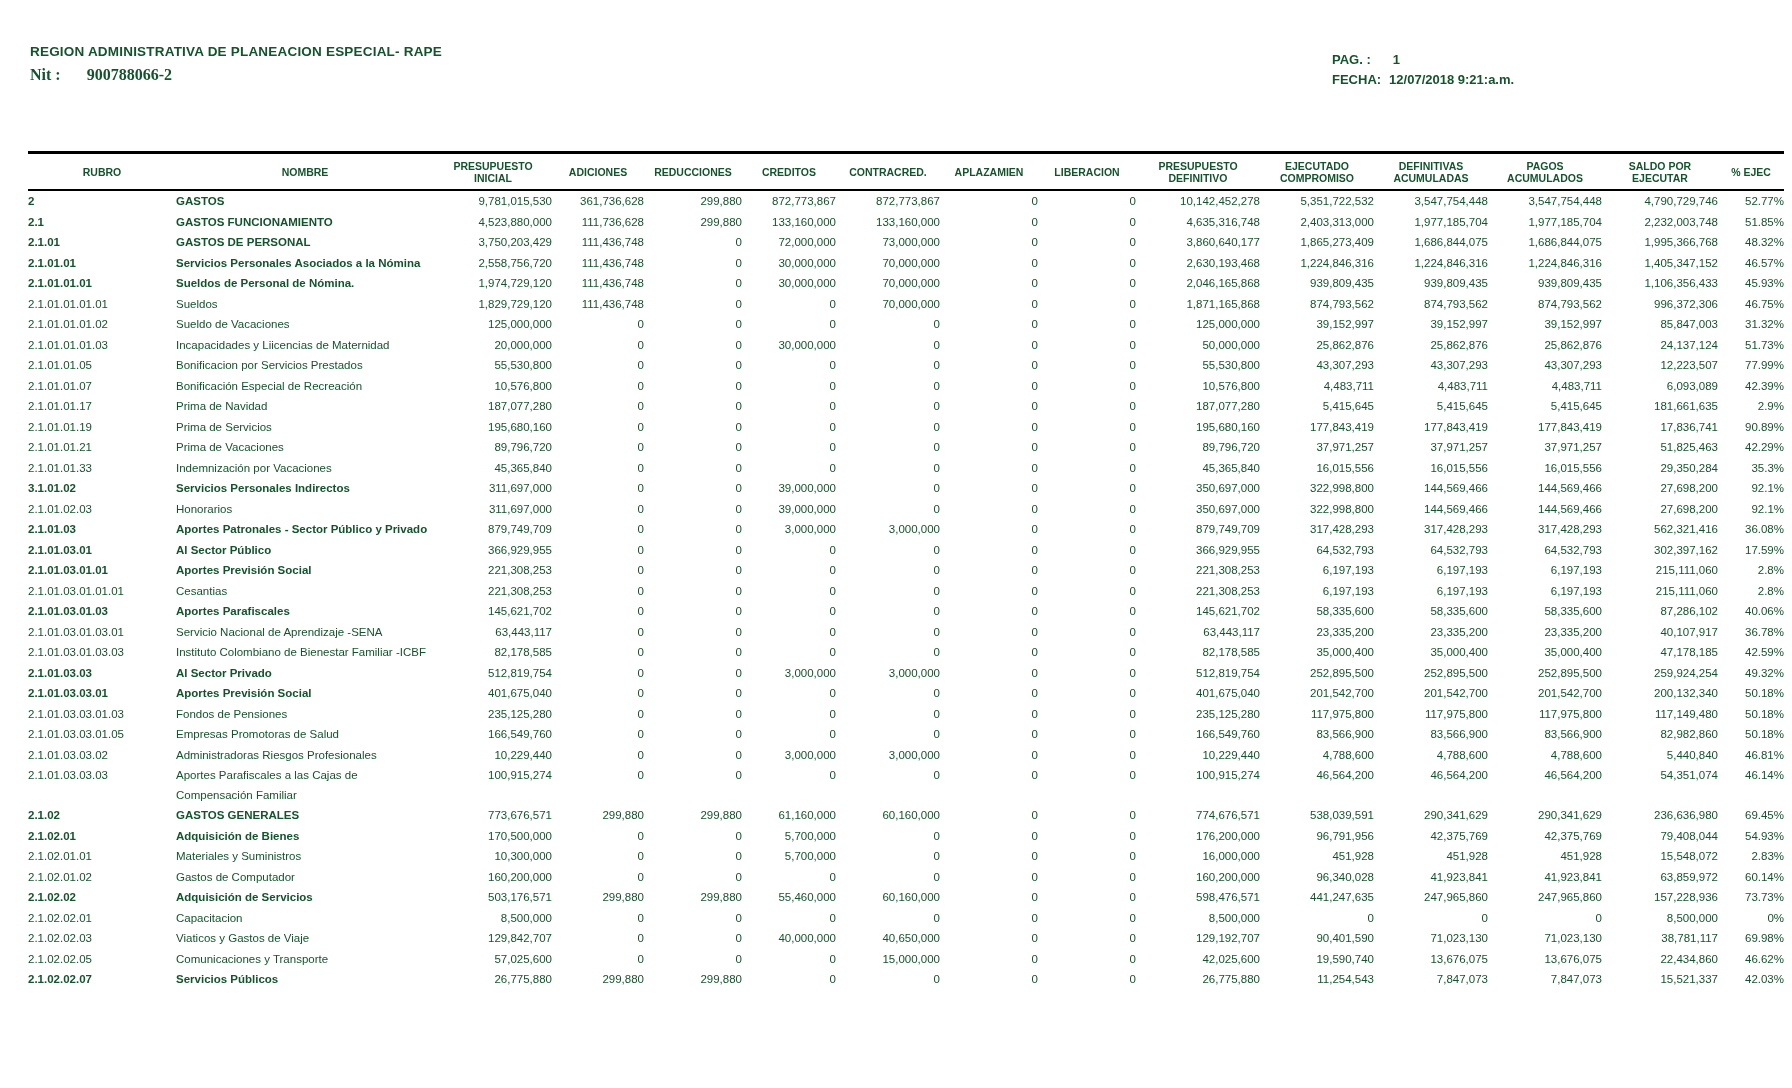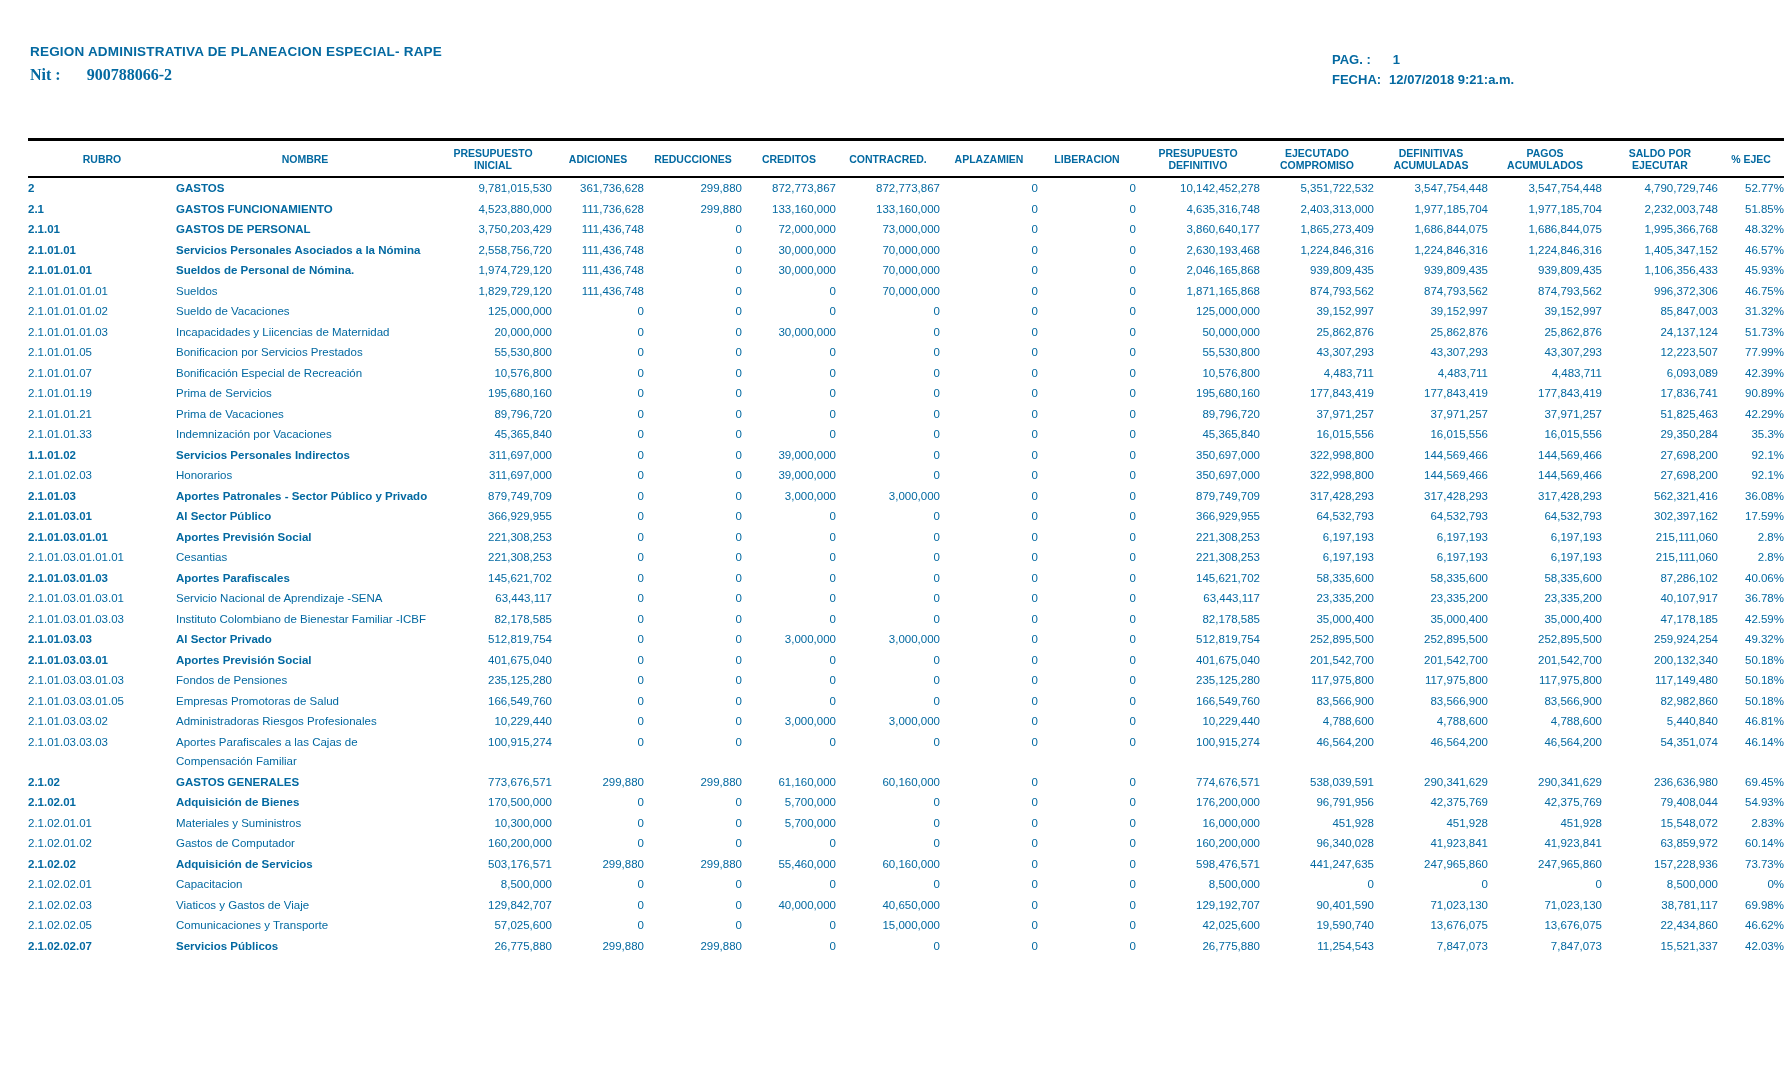--- a/index.html
+++ b/index.html
@@ -1,21 +1,21 @@
 <!DOCTYPE html>
 <html><head>
 <meta charset="utf-8">
 <style>
   html,body{margin:0;padding:0;background:#e8e8e8;}
   .page{
     position:relative;
     width:1792px;height:1088px;
     background:#ffffff;
     font-family:"Liberation Sans", sans-serif;
-    color:#0369a1;
+    color:#14532d;
     overflow:hidden;
   }
   .org-name{
     position:absolute;left:30px;top:44px;
     font-size:13.5px;font-weight:700;letter-spacing:.2px;
   }
   .nit-line{
     position:absolute;left:30px;top:66px;
     font-size:16px;font-weight:700;font-family:Liberation Serif, serif;
   }
@@ -25,21 +25,21 @@
     font-size:13px;font-weight:700;line-height:20px;
   }
   .meta .page-value{margin-left:22px;}
   .meta .fecha-value{margin-left:8px;text-align:center;}
   .report-title{
     position:absolute;left:30px;top:100px;
     font-size:15px;font-weight:700;letter-spacing:.2px;
   }
   .report-title .month{margin-left:44px;}
   table.report{
-    position:absolute;left:28px;top:138px;
+    position:absolute;left:28px;top:151px;
     width:1756px;
     border-collapse:collapse;table-layout:fixed;
     border-top:3px solid #000;
   }
   table.report thead th{
     border-bottom:2px solid #000;
     font-size:10.5px;font-weight:700;
     text-align:center;vertical-align:middle;
     padding:6px 2px 5px 2px;line-height:12px;
   }
@@ -277,20 +277,37 @@
           <td class="c-num">0</td>
           <td class="c-num">0</td>
           <td class="c-num">10,576,800</td>
           <td class="c-num">4,483,711</td>
           <td class="c-num">4,483,711</td>
           <td class="c-num">4,483,711</td>
           <td class="c-num">6,093,089</td>
           <td class="c-pct">42.39%</td>
         </tr>
         <tr>
+          <td class="c-rubro">2.1.01.01.17</td>
+          <td class="c-nombre">Prima de Navidad</td>
+          <td class="c-num">187,077,280</td>
+          <td class="c-num">0</td>
+          <td class="c-num">0</td>
+          <td class="c-num">0</td>
+          <td class="c-num">0</td>
+          <td class="c-num">0</td>
+          <td class="c-num">0</td>
+          <td class="c-num">187,077,280</td>
+          <td class="c-num">5,415,645</td>
+          <td class="c-num">5,415,645</td>
+          <td class="c-num">5,415,645</td>
+          <td class="c-num">181,661,635</td>
+          <td class="c-pct">2.9%</td>
+        </tr>
+        <tr>
           <td class="c-rubro">2.1.01.01.19</td>
           <td class="c-nombre">Prima de Servicios</td>
           <td class="c-num">195,680,160</td>
           <td class="c-num">0</td>
           <td class="c-num">0</td>
           <td class="c-num">0</td>
           <td class="c-num">0</td>
           <td class="c-num">0</td>
           <td class="c-num">0</td>
           <td class="c-num">195,680,160</td>
@@ -328,21 +345,21 @@
           <td class="c-num">0</td>
           <td class="c-num">0</td>
           <td class="c-num">45,365,840</td>
           <td class="c-num">16,015,556</td>
           <td class="c-num">16,015,556</td>
           <td class="c-num">16,015,556</td>
           <td class="c-num">29,350,284</td>
           <td class="c-pct">35.3%</td>
         </tr>
         <tr class="bold">
-          <td class="c-rubro">1.1.01.02</td>
+          <td class="c-rubro">3.1.01.02</td>
           <td class="c-nombre">Servicios Personales Indirectos</td>
           <td class="c-num">311,697,000</td>
           <td class="c-num">0</td>
           <td class="c-num">0</td>
           <td class="c-num">39,000,000</td>
           <td class="c-num">0</td>
           <td class="c-num">0</td>
           <td class="c-num">0</td>
           <td class="c-num">350,697,000</td>
           <td class="c-num">322,998,800</td>

